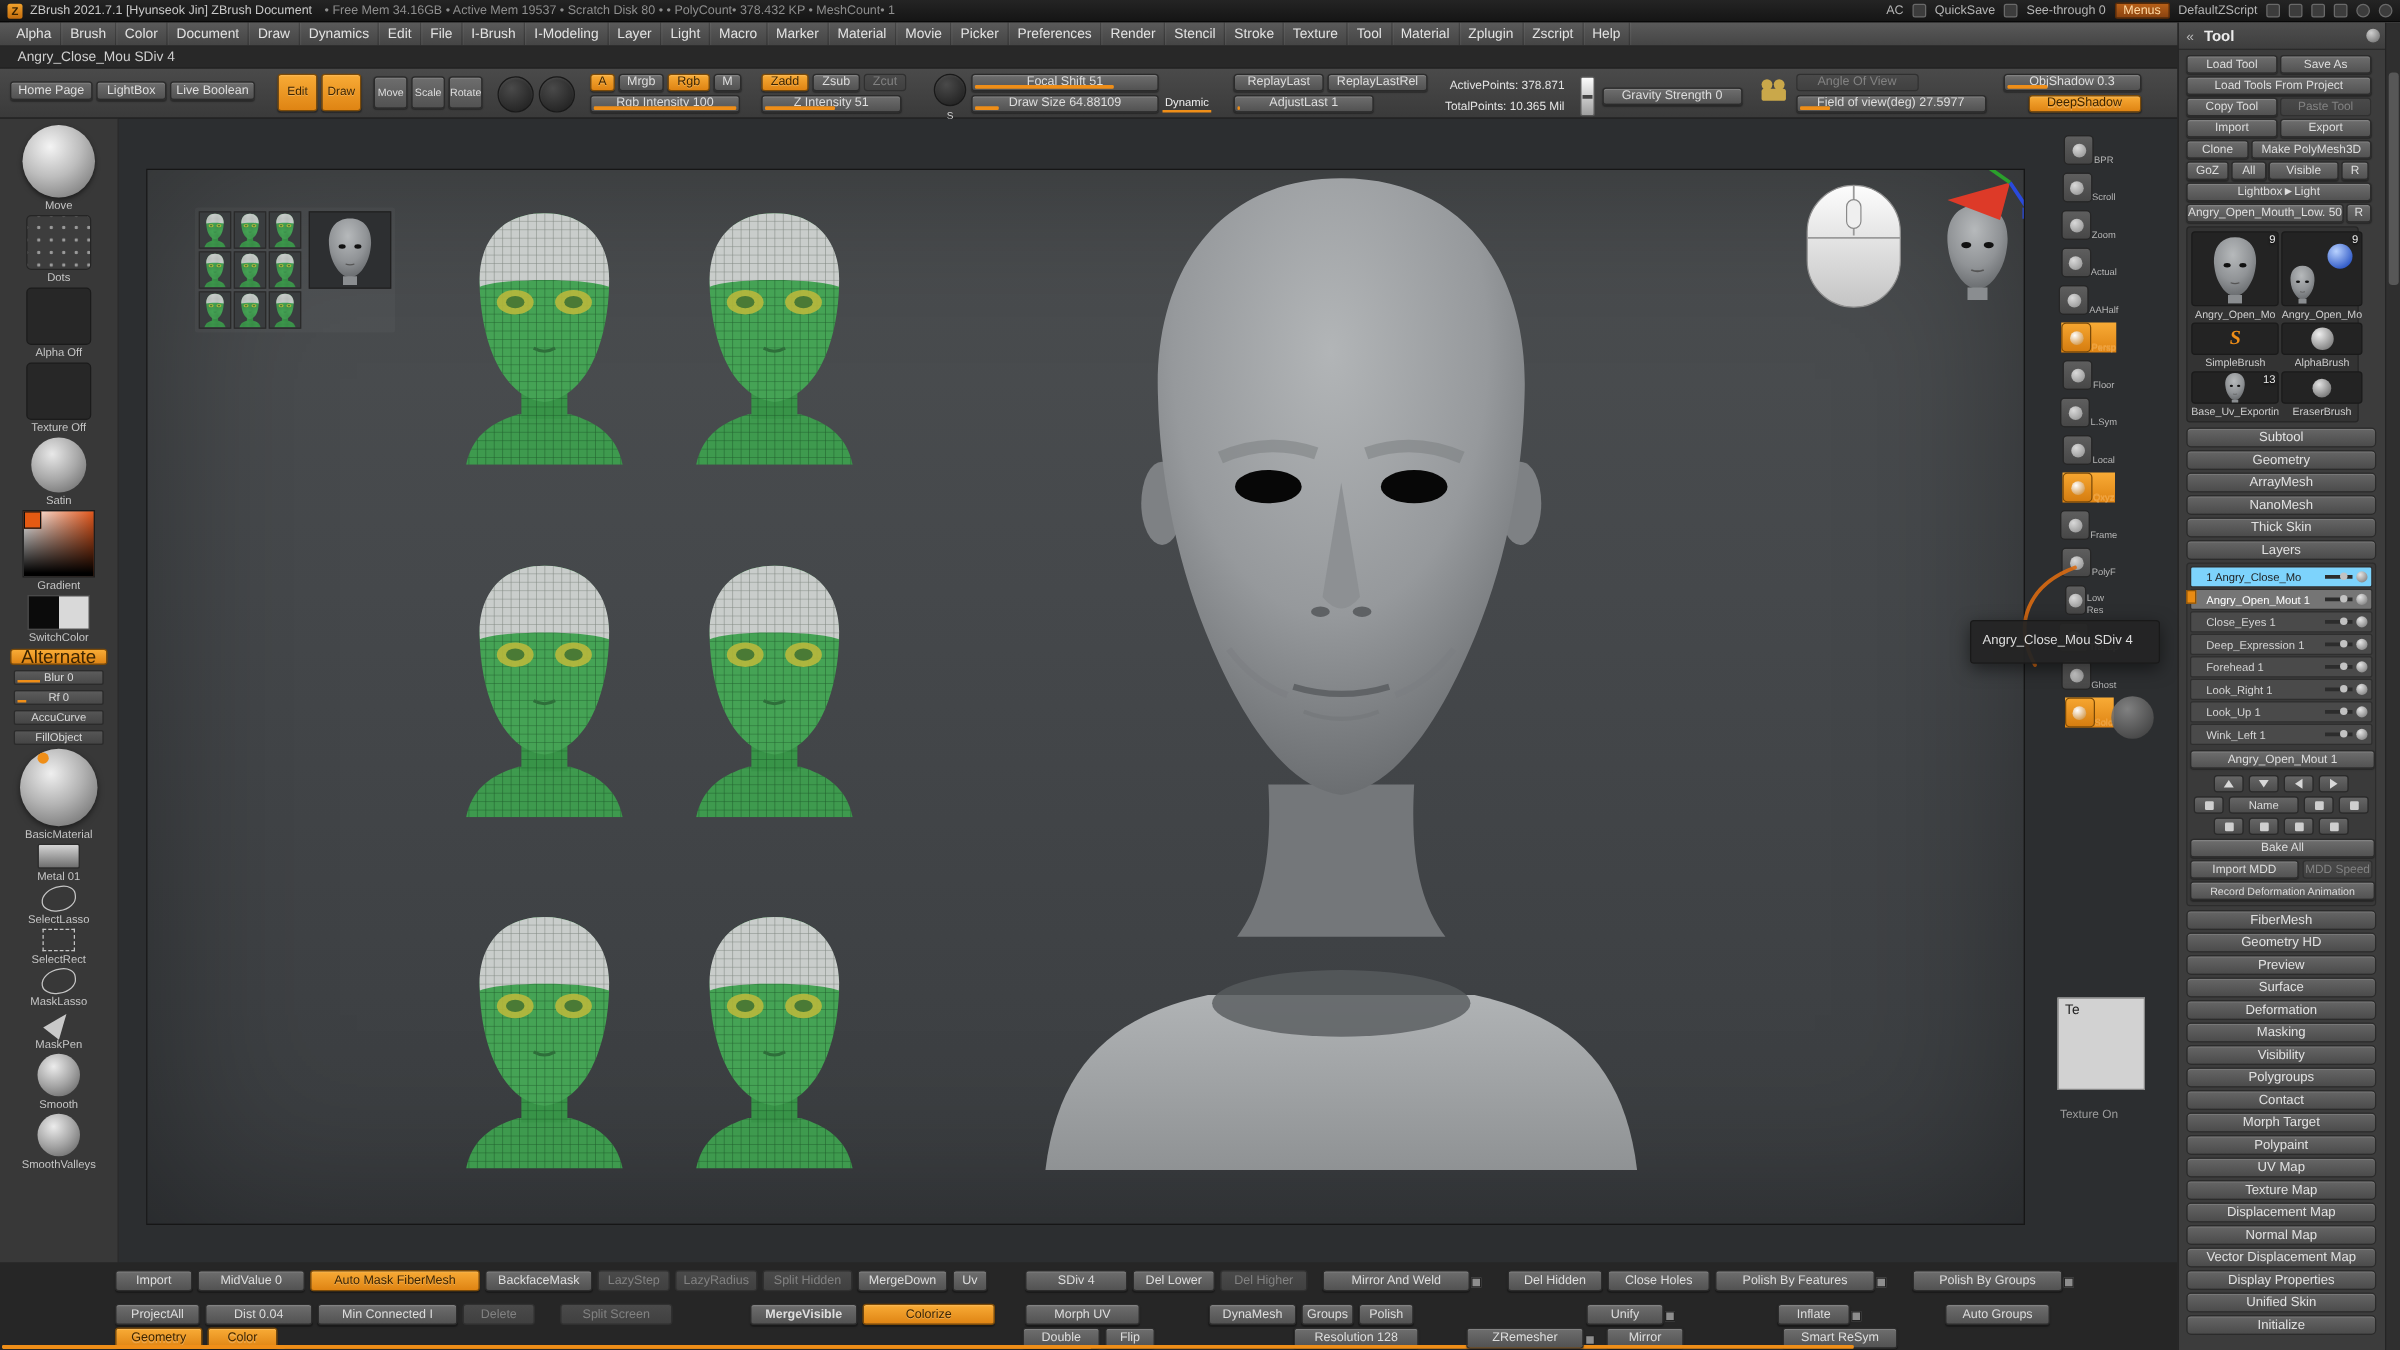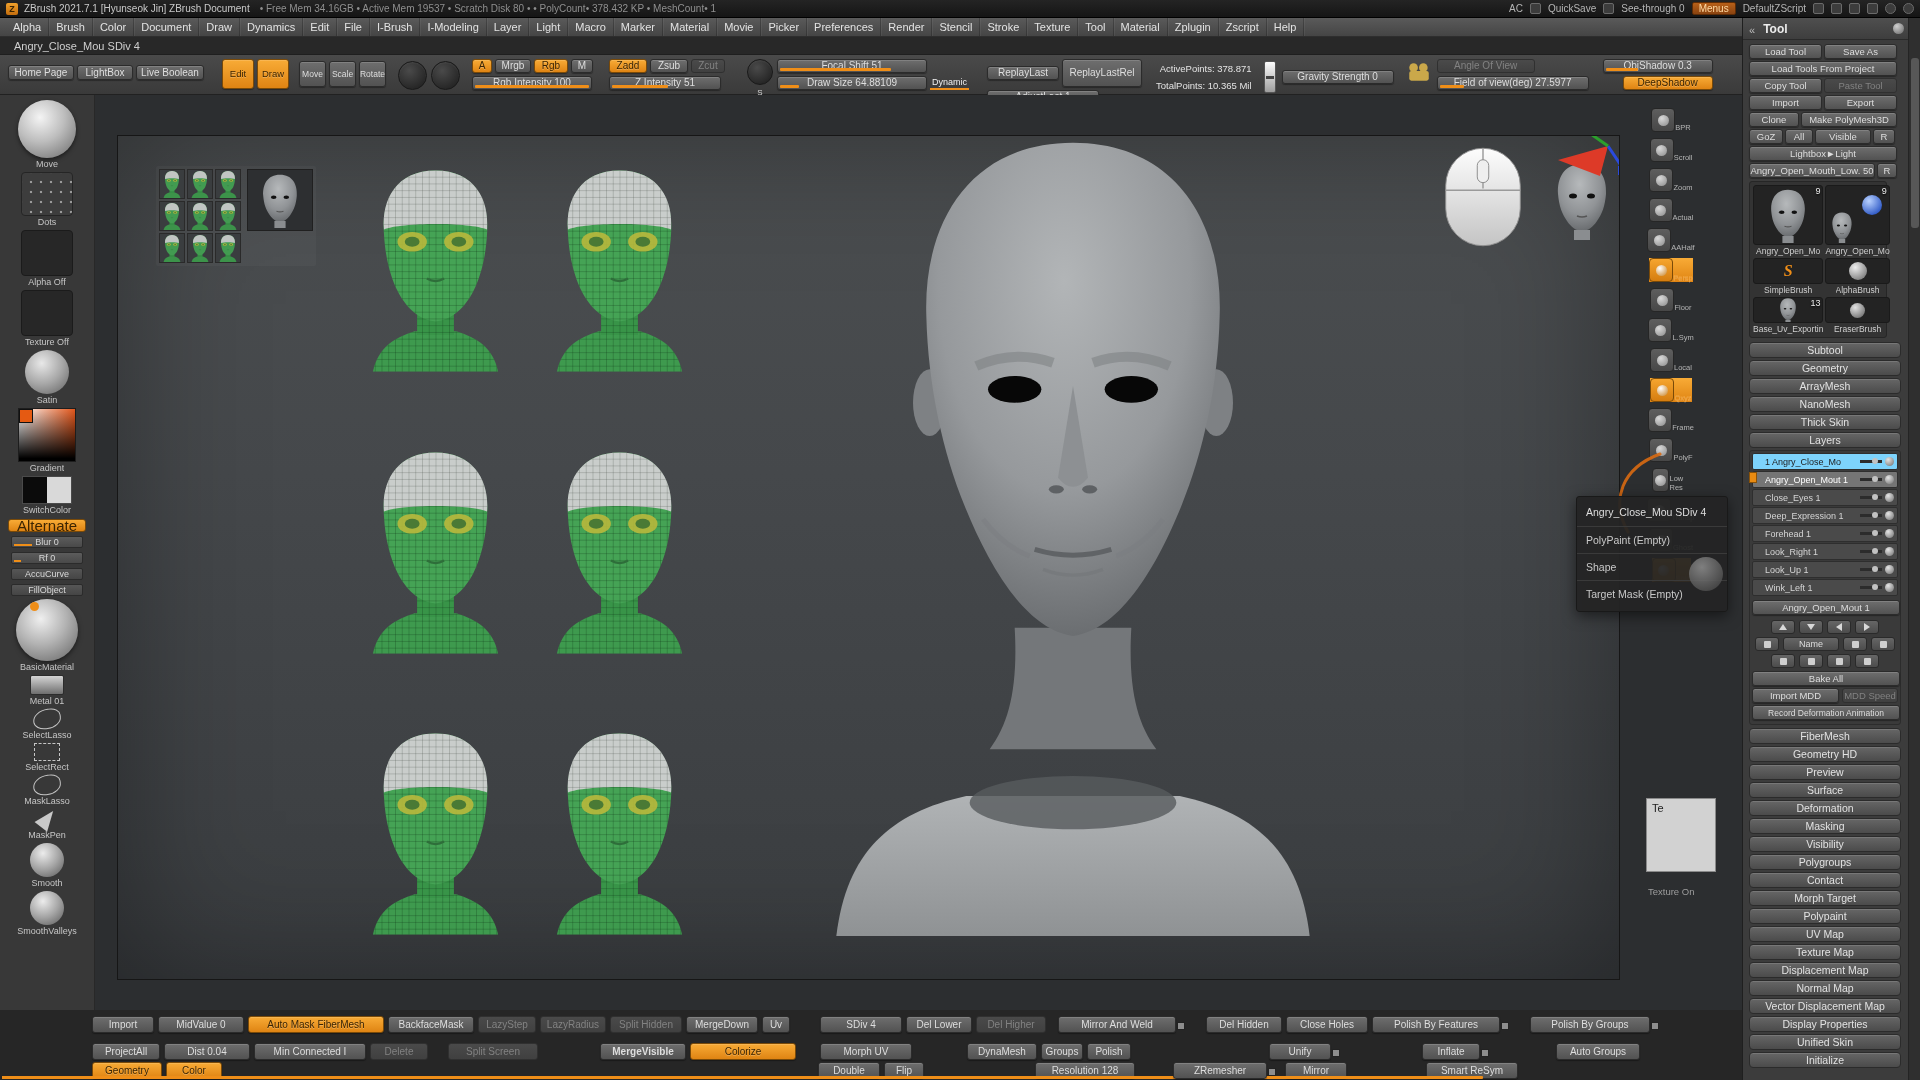--- a/index.html
+++ b/index.html
@@ -402,21 +402,21 @@
           </div>
           <span class="dyn-chip">Dynamic</span>
         </div>
       </div>
     </div>
     <div class="sg mr14">
       <div class="sr">
         <div class="btn" style="height: 14px; width: 72px;">
             <span>ReplayLast</span>
           </div>
-          <div class="btn" style="height: 28px; width: 80px;">
+          <div class="btn" style="height: 14px; width: 80px;">
             <span>ReplayLastRel</span>
           </div>
       </div>
       <div class="btn slider" style="width: 112px; height: 14px; --fill: 2%;">
         <span class="fill"></span>
           <span>AdjustLast 1</span>
       </div>
     </div>
     <div class="sg mr12">
       <div class="pts">ActivePoints: 378.871</div>
@@ -763,31 +763,20 @@
   </div>
   <div id="side-tip">Te</div>
   <div id="texture-on">Texture On</div>
 
   <svg id="arc" width="80" height="92" viewBox="0 0 80 92">
     <path d="M62,8 C24,22 12,54 30,86" stroke="#d96a12" stroke-width="3" fill="none" stroke-linecap="round" opacity="0.9"></path>
   </svg>
 
   <div id="popup">
     <div class="pp-title">Angry_Close_Mou SDiv 4</div>
-    <div>
-      <div class="pp-item">
-          <span>PolyPaint (Empty)</span>
-        </div>
-        <div class="pp-item">
-          <span>Shape</span>
-        </div>
-        <div class="pp-item">
-          <span>Target Mask (Empty)</span>
-        </div>
-    </div>
     <div class="pp-sphere"></div>
   </div>
 
   <div id="bottombar">
     <div class="brow brow1">
       <div class="bb btn" style="width: 62px;">
           <span class="fill"></span>
           <span>Import</span>
         </div>
         <div class="bb btn k-slider" style="width: 86px; --fill: 50%;">

